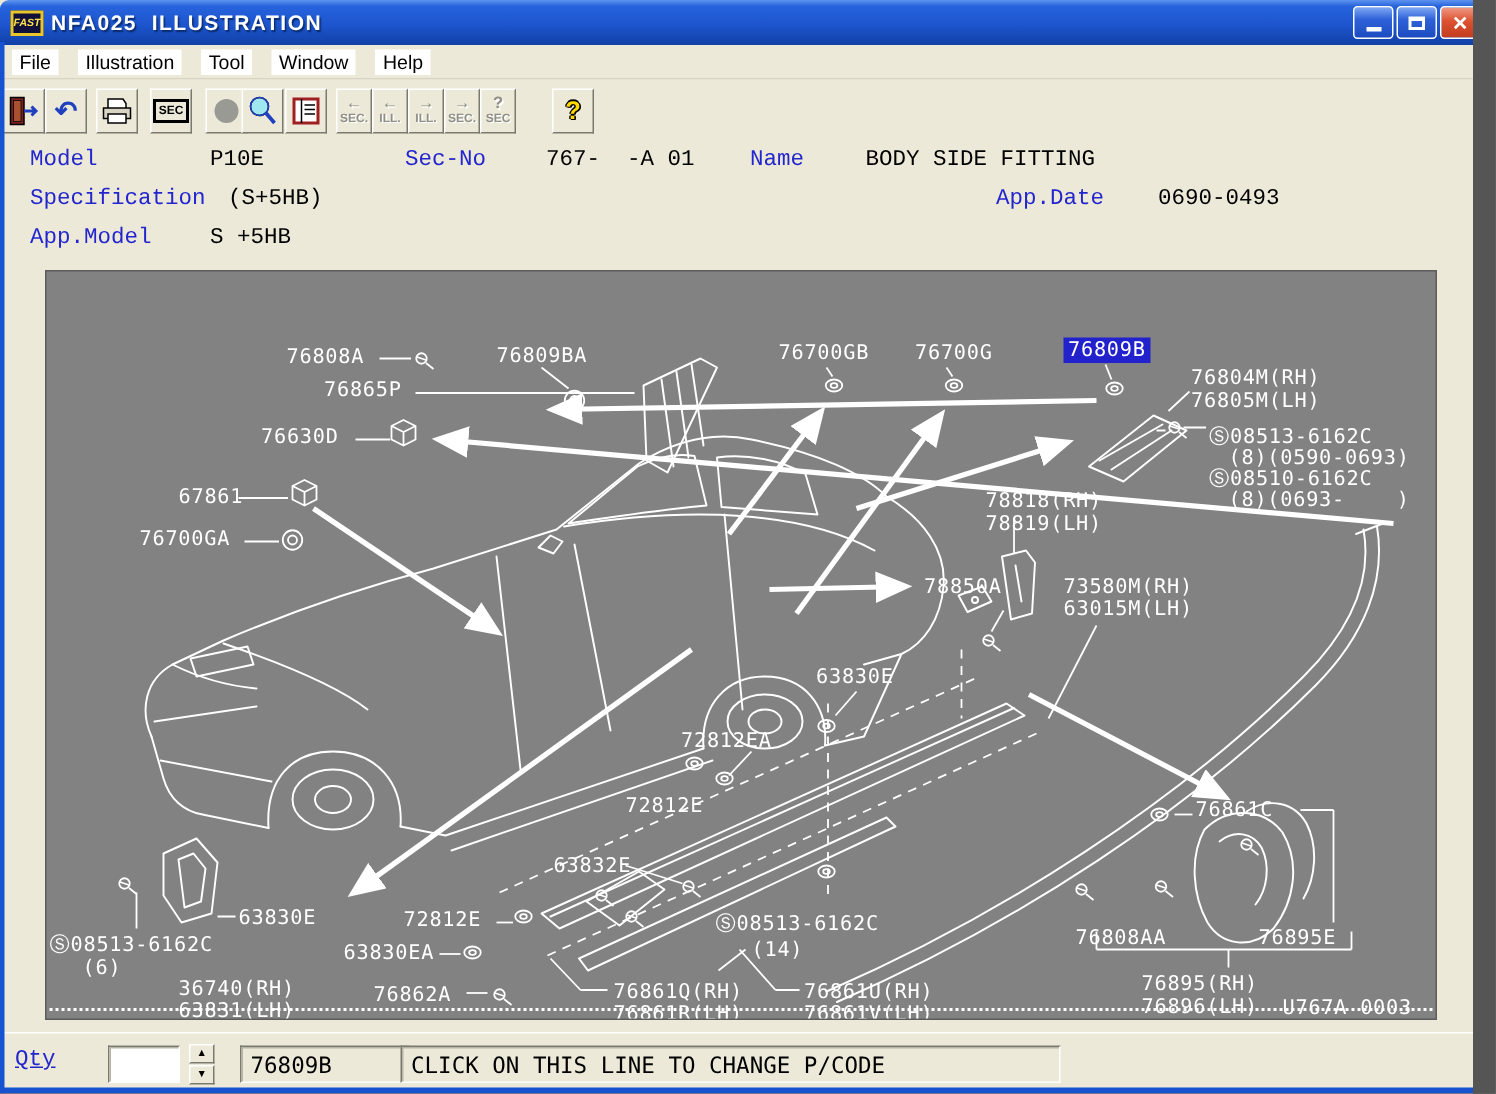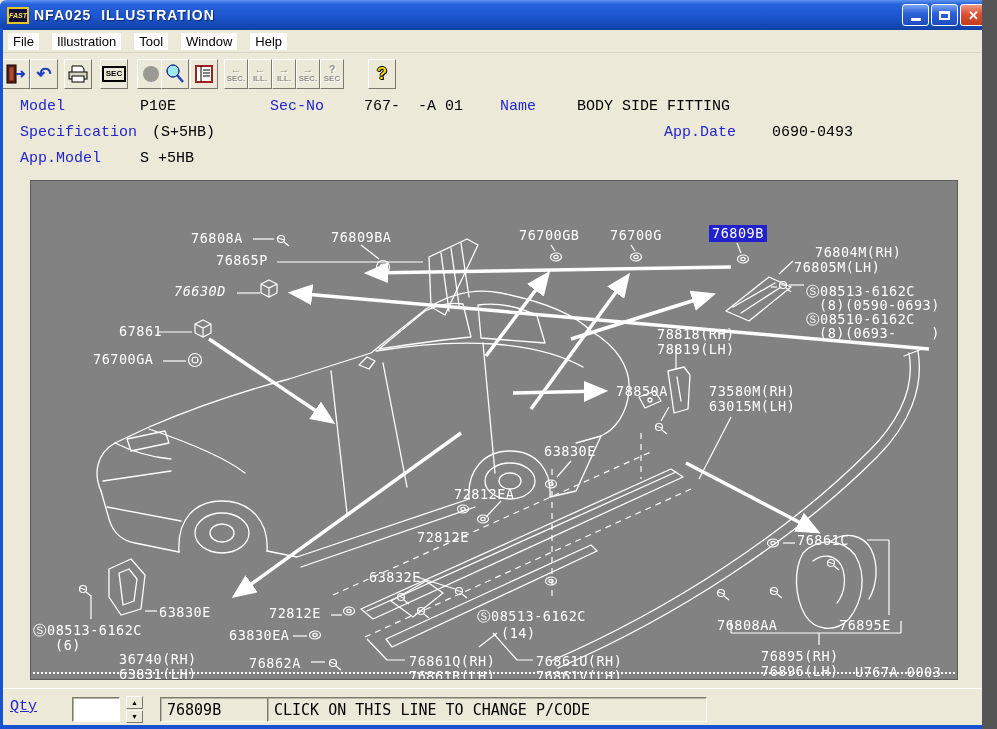--- a/index.html
+++ b/index.html
@@ -338,27 +338,27 @@
           <use href="#scr" x="690" y="412"></use>
         <use href="#scr" x="370" y="416"></use>
           <use href="#scr" x="390" y="430"></use>
       </g>
     </svg>
 
     <div id="part-labels-layer">
         <div class="part-label" style="left: 160px; top: 50px;">76808A</div>
         <div class="part-label" style="left: 185px; top: 72px;">76865P</div>
         <div class="part-label" style="left: 300px; top: 49px;">76809BA</div>
-        <div class="part-label" style="left: 143px; top: 103px; font-style: italic;">76630D</div>
+        <div class="part-label" style="left: 143px; top: 103px;">76630D</div>
         <div class="part-label" style="left: 88px; top: 143px;">67861</div>
         <div class="part-label" style="left: 62px; top: 171px;">76700GA</div>
         <div class="part-label" style="left: 488px; top: 47px;">76700GB</div>
         <div class="part-label" style="left: 579px; top: 47px;">76700G</div>
         <div class="part-label hl" style="left: 678px; top: 44px; background: rgb(34, 34, 204);">76809B</div>
-        <div class="part-label" style="left: 763px; top: 64px; margin-left: 21px;">76804M(RH)</div>
+        <div class="part-label" style="left: 763px; top: 64px;">76804M(RH)</div>
         <div class="part-label" style="left: 763px; top: 79px;">76805M(LH)</div>
         <div class="part-label" style="left: 775px; top: 103px;">Ⓢ08513-6162C</div>
         <div class="part-label" style="left: 788px; top: 117px;">(8)(0590-0693)</div>
         <div class="part-label" style="left: 775px; top: 131px;">Ⓢ08510-6162C</div>
         <div class="part-label" style="left: 788px; top: 145px;">(8)(0693-    )</div>
         <div class="part-label" style="left: 626px; top: 146px;">78818(RH)</div>
         <div class="part-label" style="left: 626px; top: 161px;">78819(LH)</div>
         <div class="part-label" style="left: 585px; top: 203px;">78850A</div>
         <div class="part-label" style="left: 678px; top: 203px;">73580M(RH)</div>
         <div class="part-label" style="left: 678px; top: 218px;">63015M(LH)</div>

